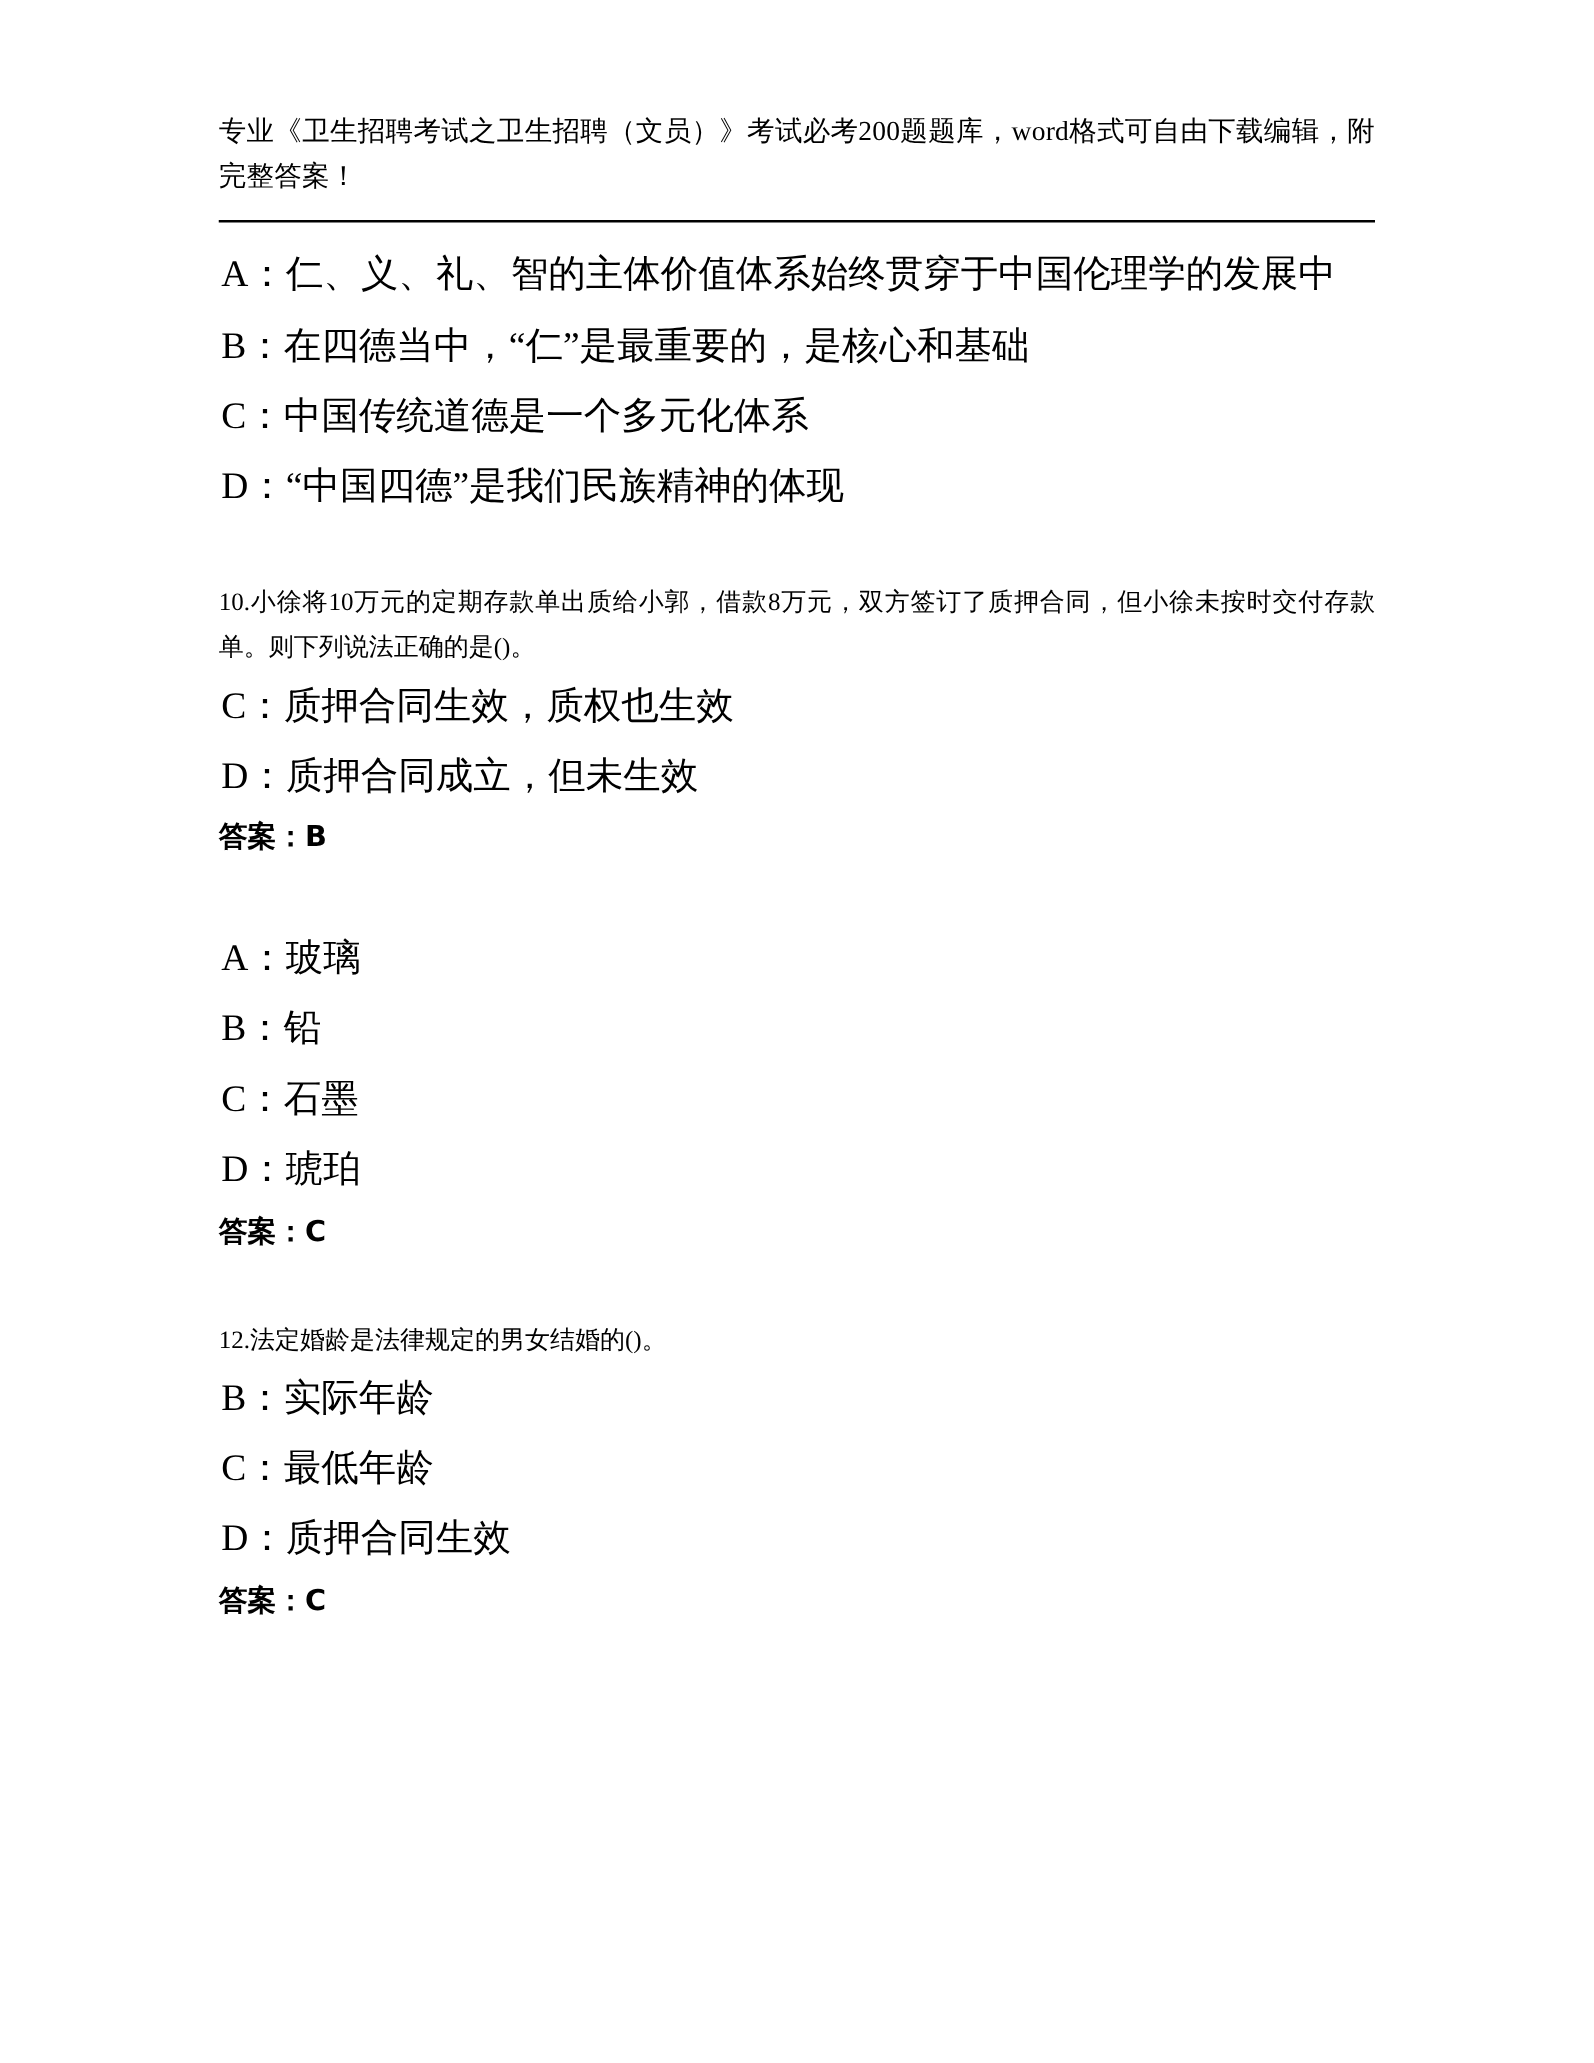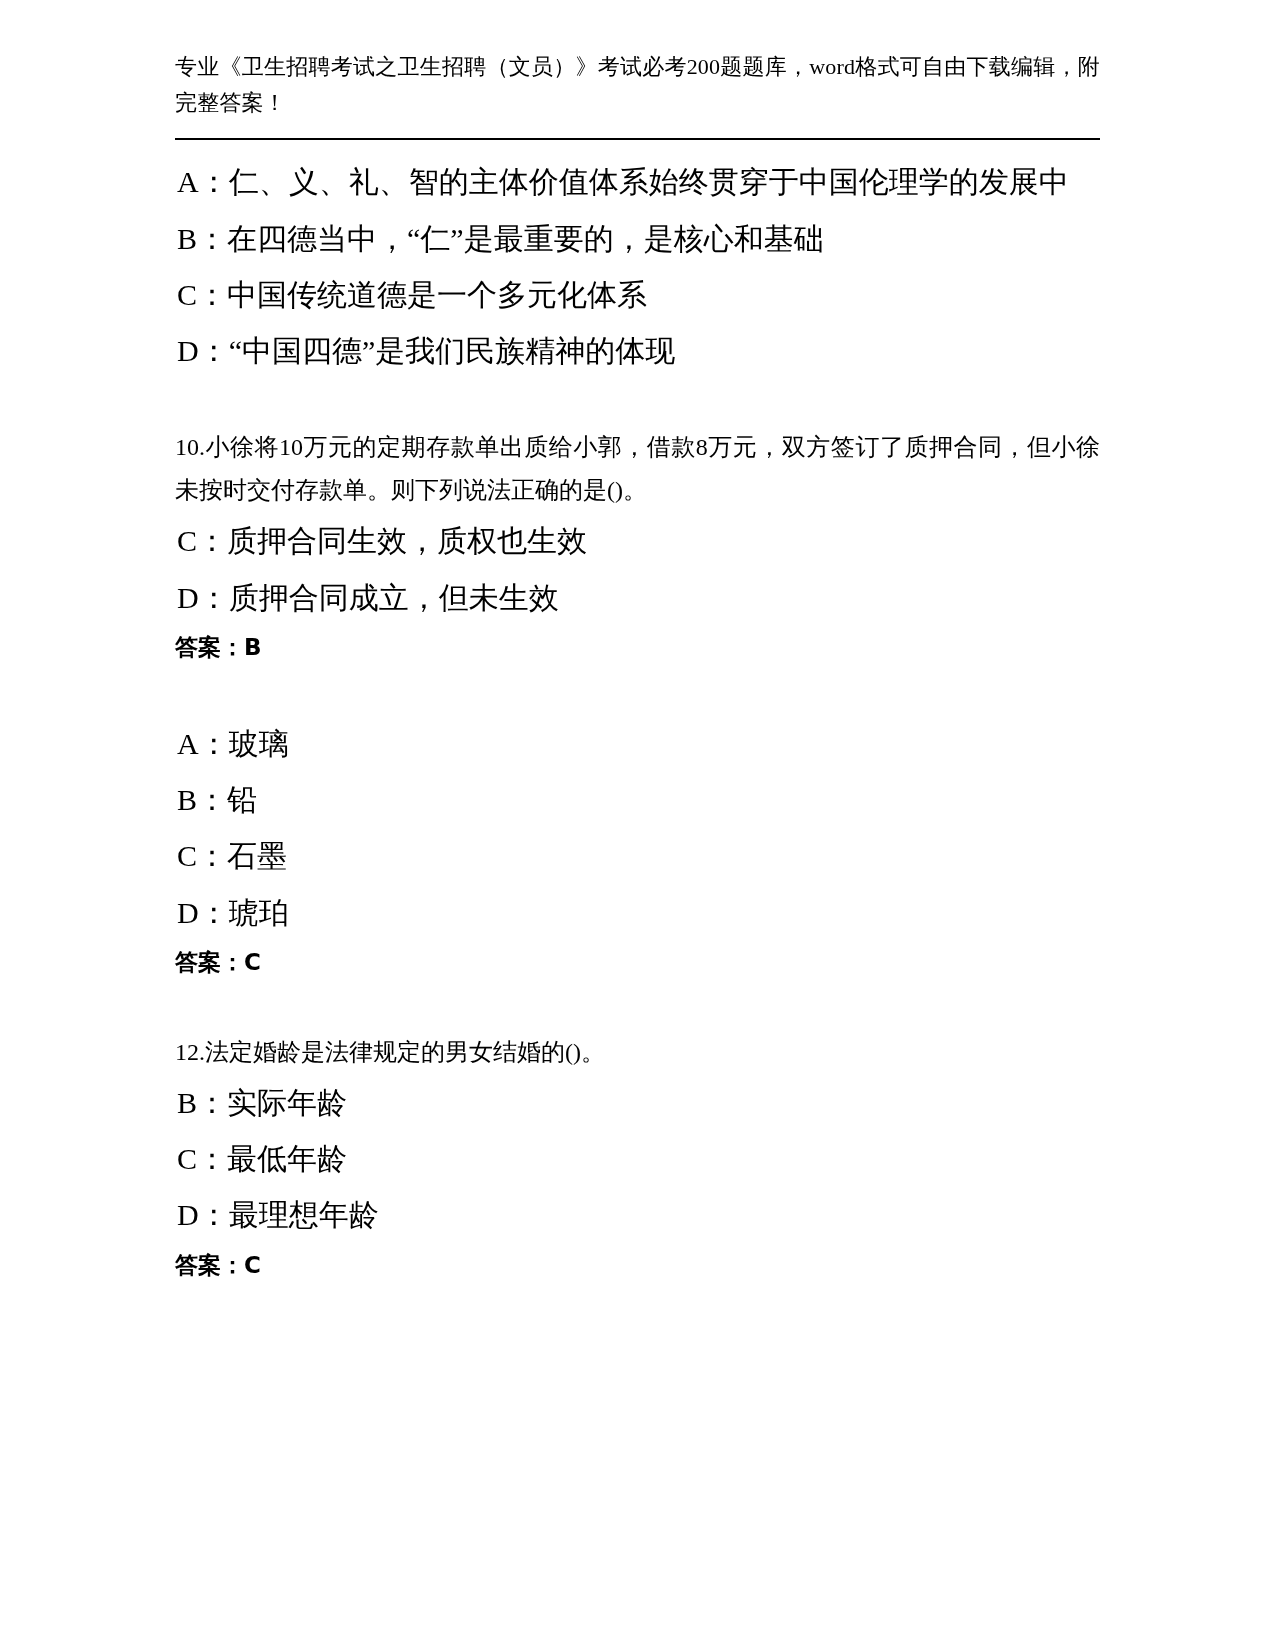--- a/index.html
+++ b/index.html
@@ -14,41 +14,41 @@
     color: #000000;
     position: relative;
     overflow: hidden;
   }
   .page {
     position: absolute;
     left: 0; top: 0;
     width: 1275px;
     height: 1398px;
     box-sizing: border-box;
-    padding: 49px 175px 0 175px;
+    padding: 87px 175px 0 175px;
   }
   .header {
     font-size: 22px;
     line-height: 1.62;
     letter-spacing: 0.2px;
     text-align: justify;
     text-justify: inter-ideograph;
     margin: 0 0 18px 0;
   }
   .hr {
     border: 0;
     border-top: 2px solid #000;
     margin: 0 0 14px 0;
     width: 100%;
   }
   .block {
     margin-bottom: 46px;
   }
   .qline {
-    font-size: 24px;
+    font-size: 20px;
     line-height: 1.82;
     text-align: justify;
     text-justify: inter-ideograph;
     margin: 0;
   }
   .opt {
     font-size: 30px;
     line-height: 1.88;
     margin: 0;
     padding-left: 2px;
@@ -98,17 +98,17 @@
     <p class="opt">B：铅</p>
     <p class="opt">C：石墨</p>
     <p class="opt">D：琥珀</p>
     <p class="ans"><span class="lbl">答案：</span><span>C</span></p>
   </div>
 
   <div class="block">
     <p class="qline">12.法定婚龄是法律规定的男女结婚的()。</p>
     <p class="opt">B：实际年龄</p>
     <p class="opt">C：最低年龄</p>
-    <p class="opt">D：最理想年龄</p>
+    <p class="opt">D：质押合同生效</p>
     <p class="ans"><span class="lbl">答案：</span><span>C</span></p>
   </div>
 
 </div>
 
 </body></html>

